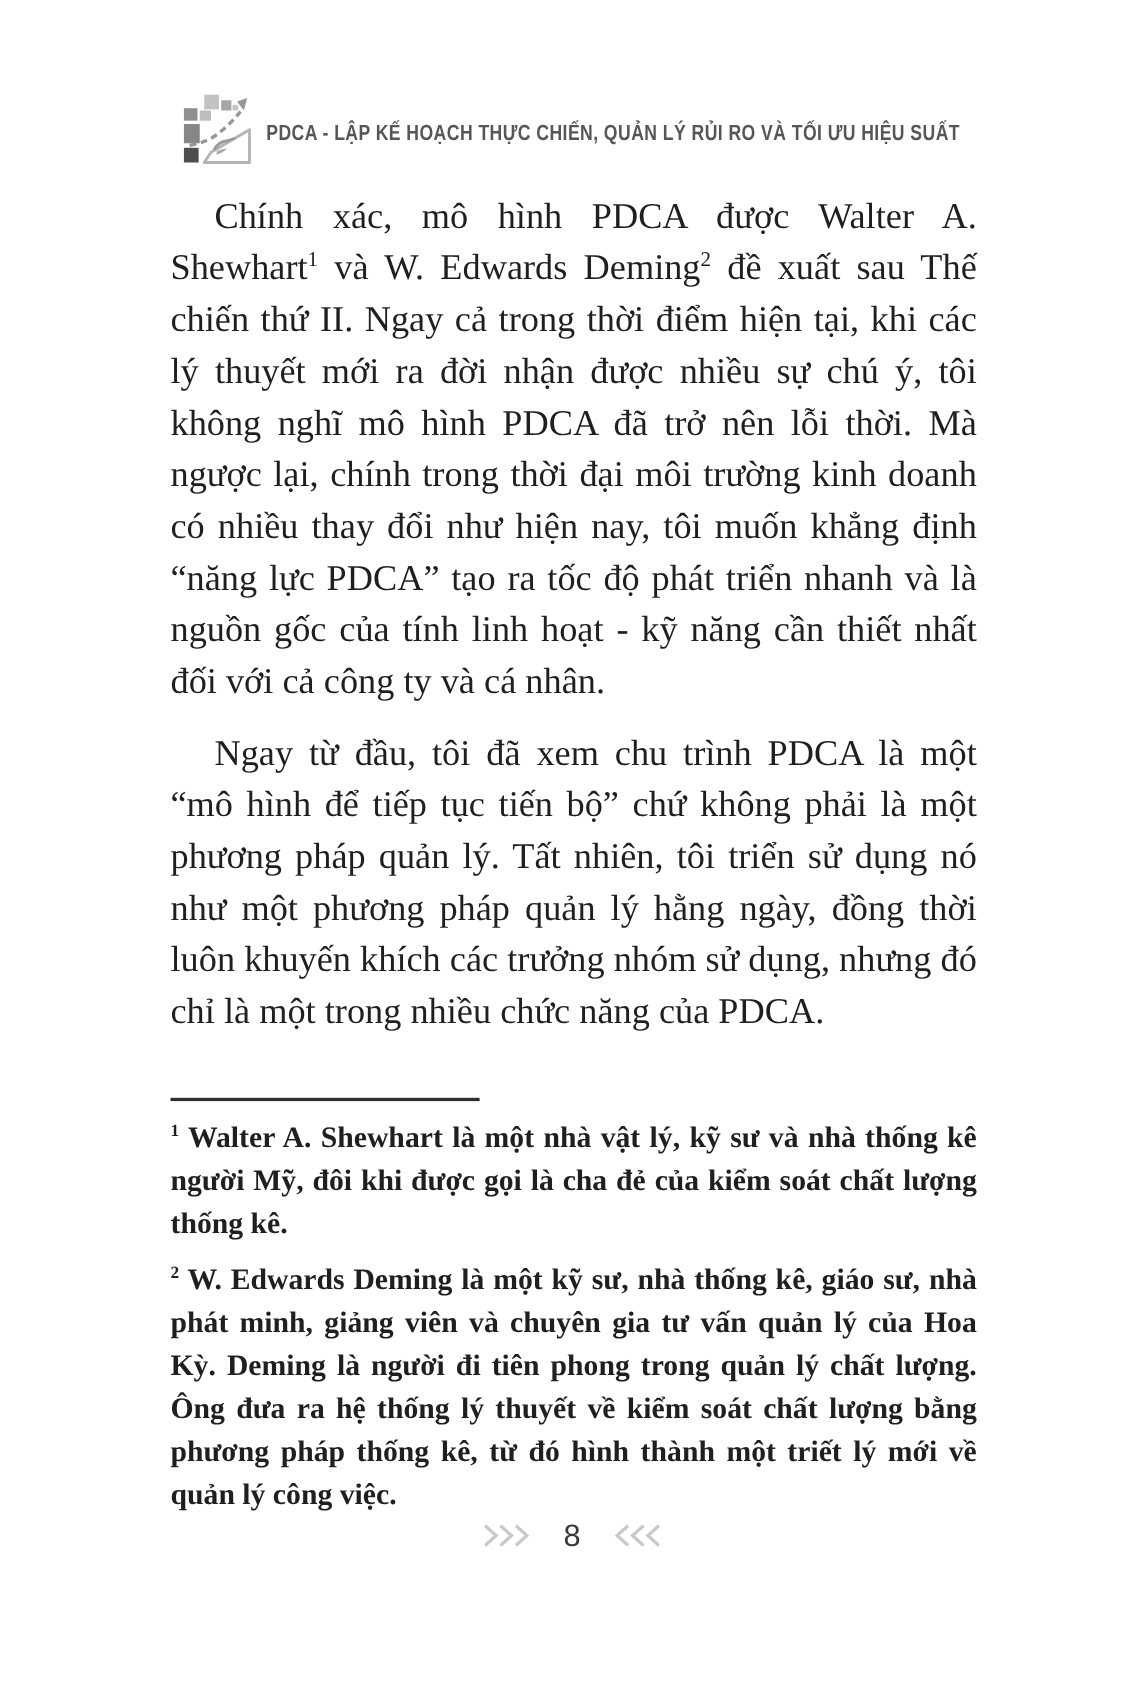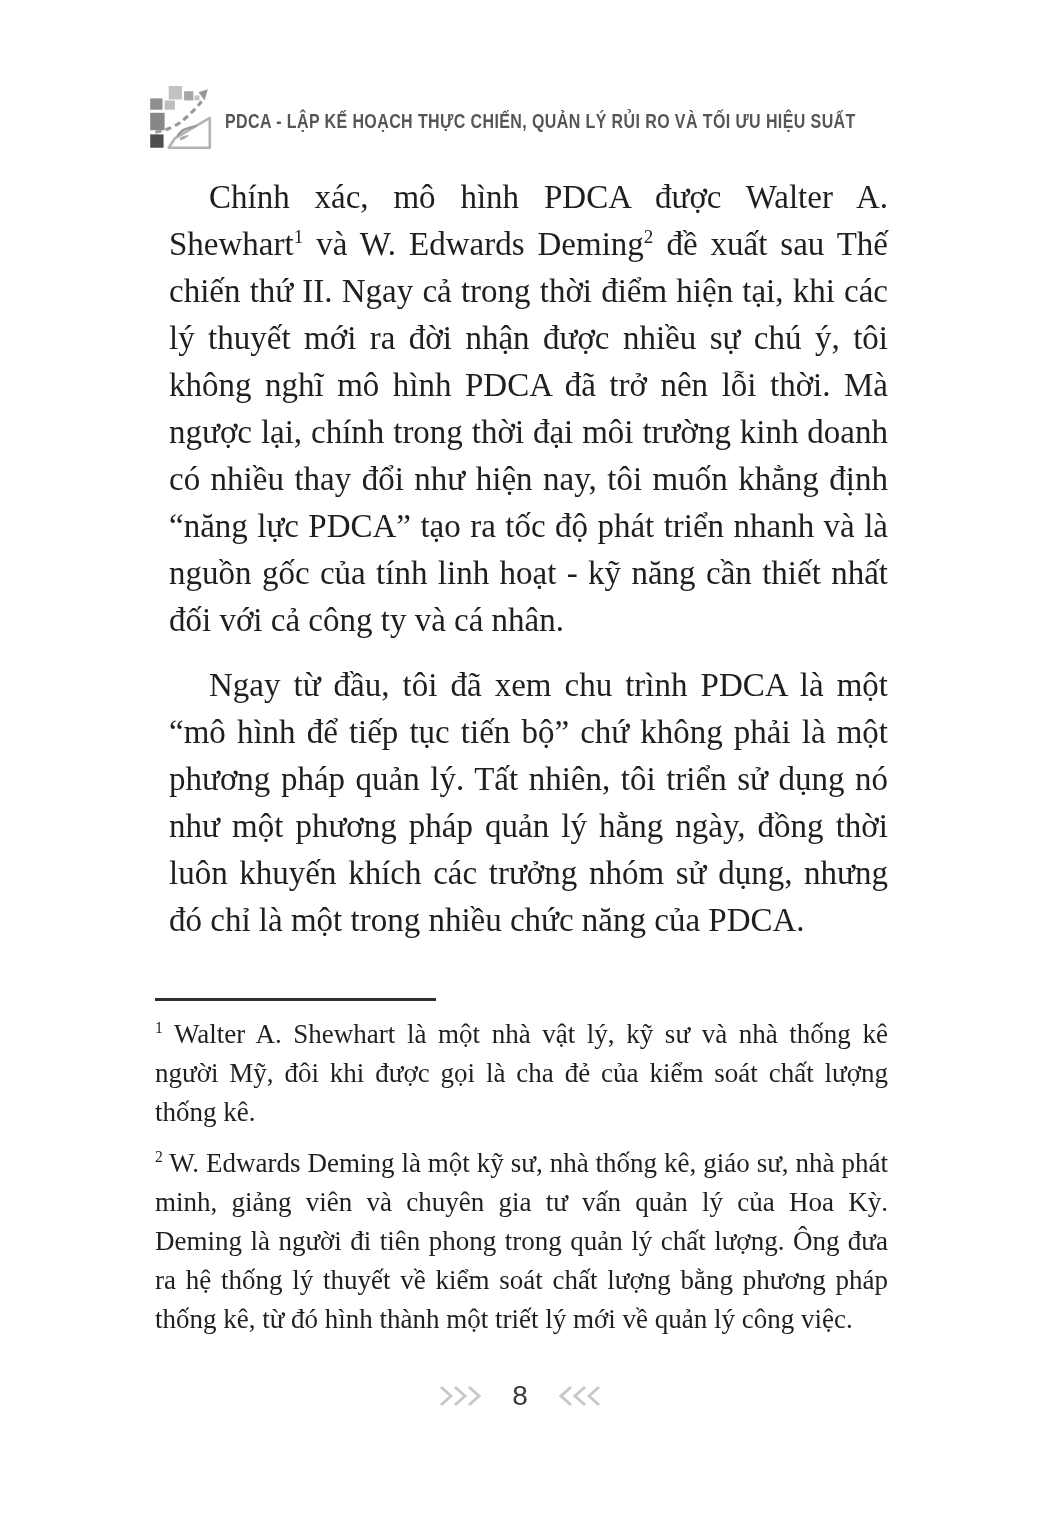--- a/index.html
+++ b/index.html
@@ -9,21 +9,21 @@
     height: 1528px;
     background: #ffffff;
     overflow: hidden;
     font-family: "Liberation Serif", serif;
   }
 
   
   .header {
     position: absolute;
     top: 84px;
-    left: 143px;
+    left: 160px;
     display: flex;
     align-items: center;
   }
   .logo { width: 74px; height: 74px; flex: 0 0 auto; }
   .running-head {
     font-family: "Liberation Sans", sans-serif;
     font-weight: 700;
     font-size: 20px;
     letter-spacing: 0.5px;
     color: #55565a;
@@ -34,39 +34,40 @@
   }
 
   
   .body-text {
     position: absolute;
     top: 174px;
     left: 155px;
     width: 733px;
   }
   .para {
-    margin: 0 0 18px 14px;
+    margin: 0 0 18px 0;
     font-size: 33px;
     line-height: 47px;
     text-align: justify;
     text-indent: 40px;
     color: #1f1f1f;
   }
   .para sup, .footnote sup {
     font-size: 58%;
     line-height: 0;
     vertical-align: super;
   }
 
   
   .footnotes {
     position: absolute;
     top: 998px;
     left: 155px;
     width: 733px;
+    font-weight: bold;
   }
   .fn-rule {
     width: 281px;
     height: 0;
     border: none;
     border-top: 3px solid #2f2f2f;
     margin: 0 0 14px 0;
   }
   .footnote {
     margin: 0 0 12px 0;

